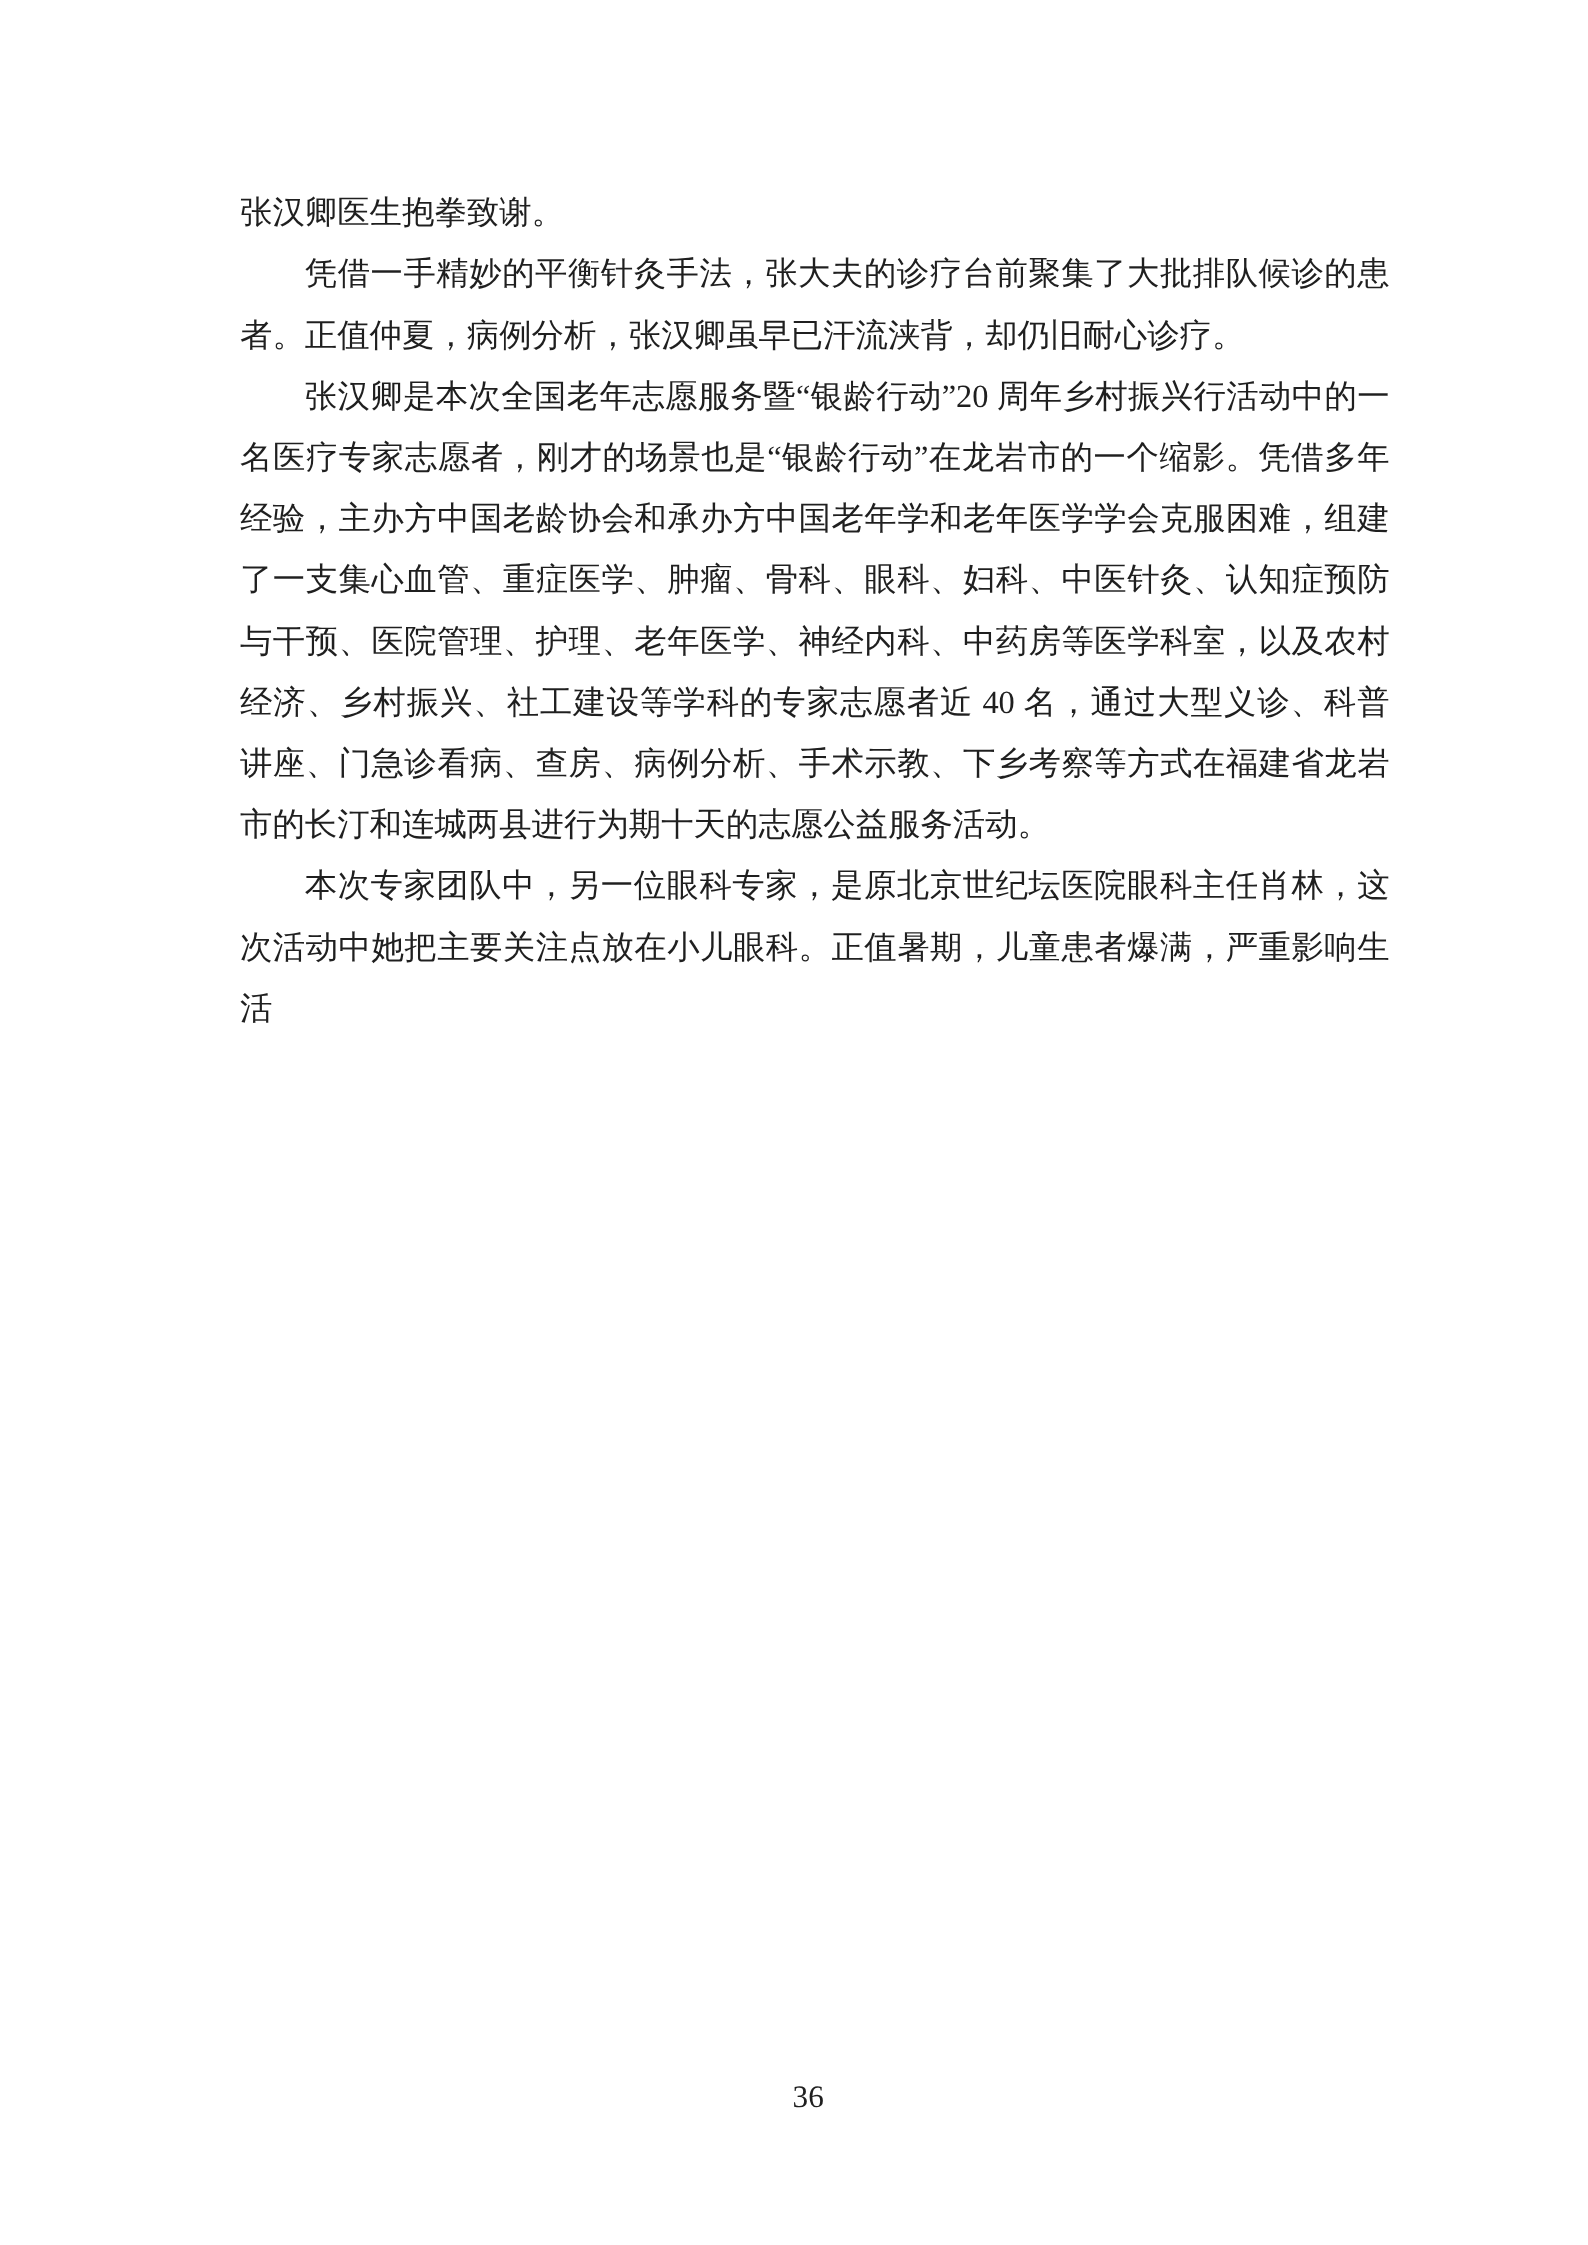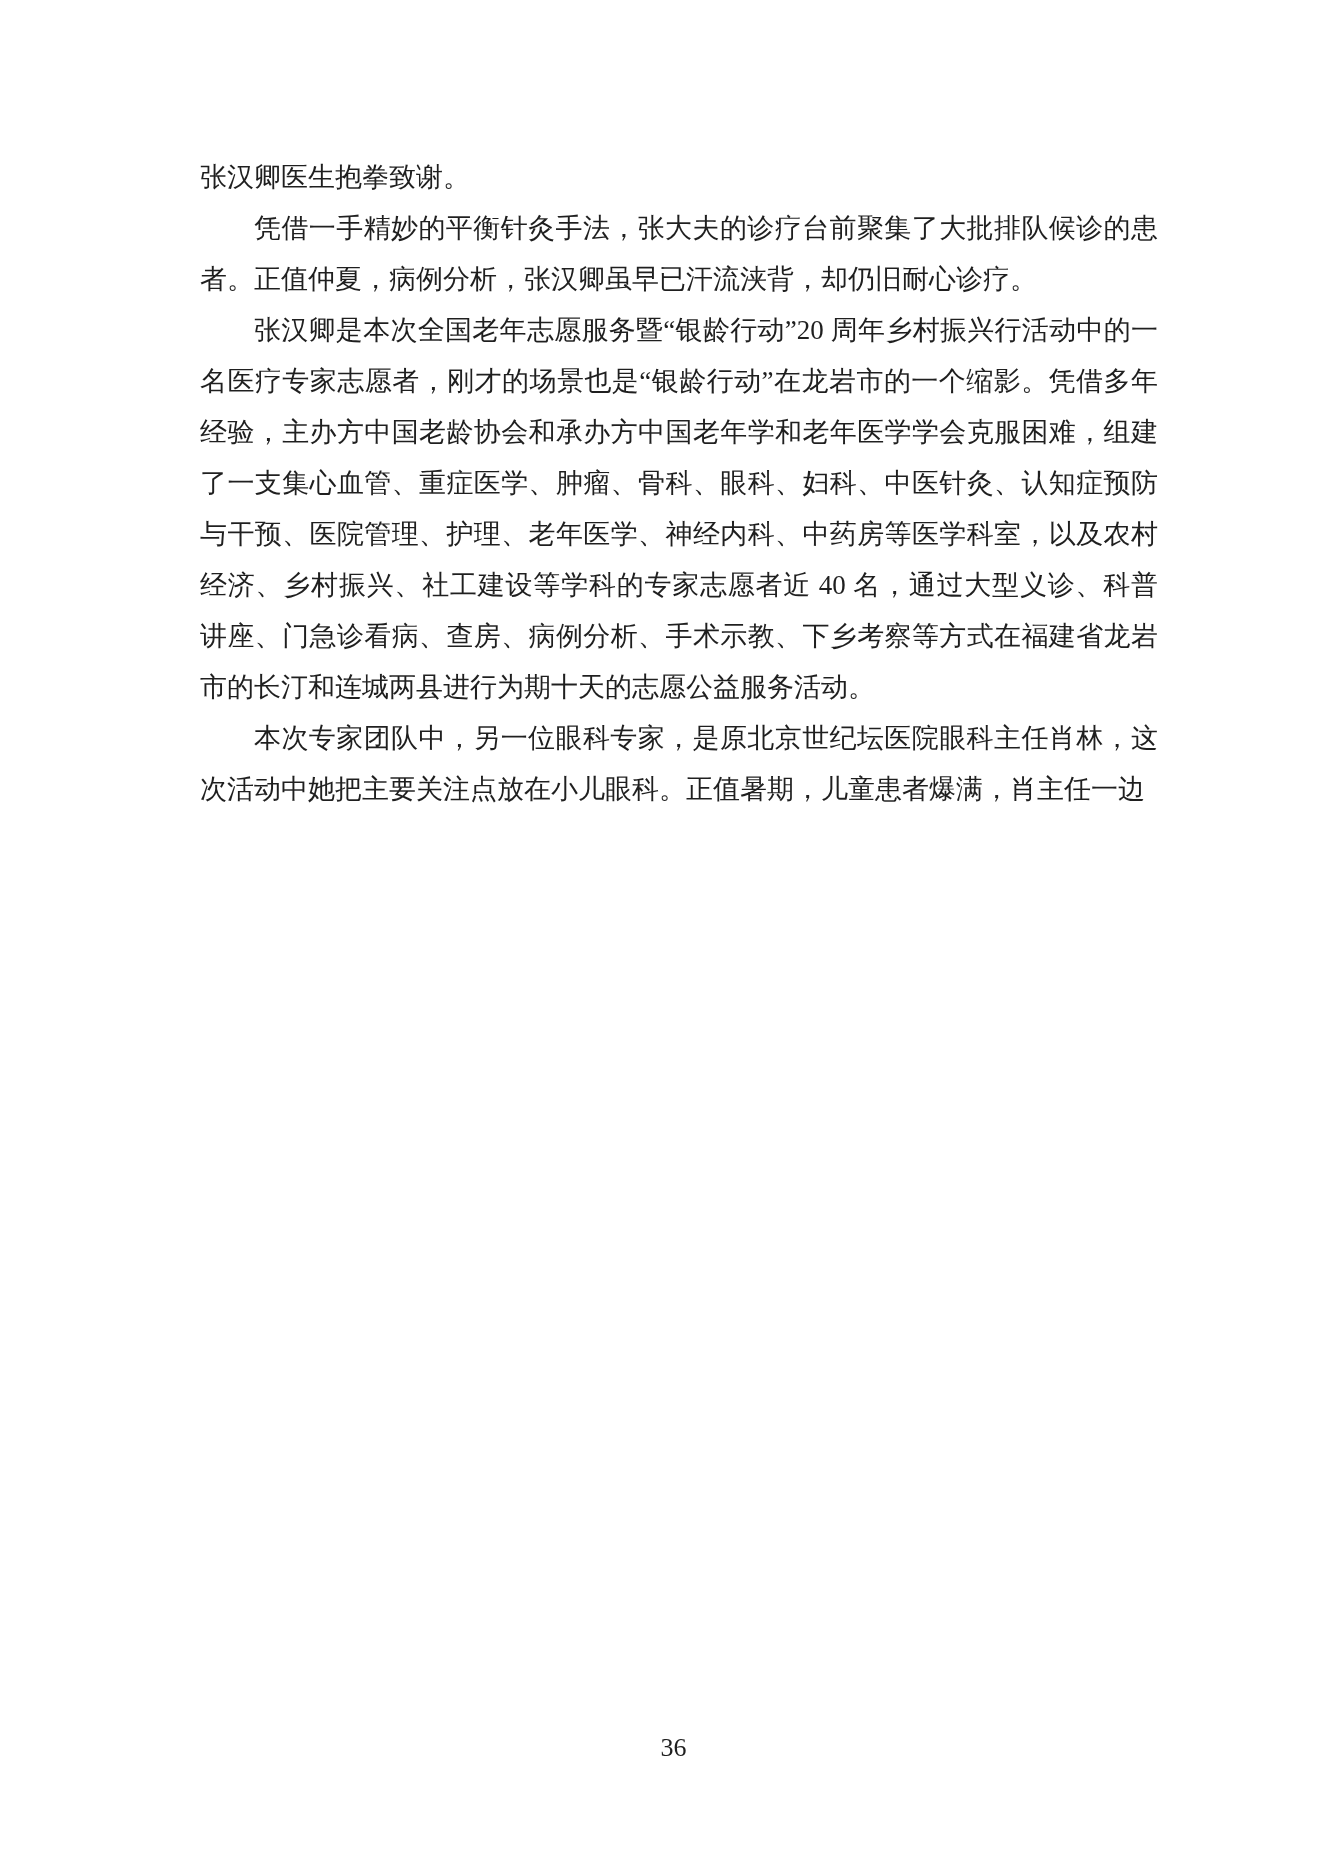--- a/index.html
+++ b/index.html
@@ -47,16 +47,16 @@
   }
 </style>
 </head>
 <body>
 
 <div class="page">
   <div class="content">
     <p>张汉卿医生抱拳致谢。</p>
     <p class="indent">凭借一手精妙的平衡针灸手法，张大夫的诊疗台前聚集了大批排队候诊的患者。正值仲夏，病例分析，张汉卿虽早已汗流浃背，却仍旧耐心诊疗。</p>
     <p class="indent">张汉卿是本次全国老年志愿服务暨“银龄行动”20 周年乡村振兴行活动中的一名医疗专家志愿者，刚才的场景也是“银龄行动”在龙岩市的一个缩影。凭借多年经验，主办方中国老龄协会和承办方中国老年学和老年医学学会克服困难，组建了一支集心血管、重症医学、肿瘤、骨科、眼科、妇科、中医针灸、认知症预防与干预、医院管理、护理、老年医学、神经内科、中药房等医学科室，以及农村经济、乡村振兴、社工建设等学科的专家志愿者近 40 名，通过大型义诊、科普讲座、门急诊看病、查房、病例分析、手术示教、下乡考察等方式在福建省龙岩市的长汀和连城两县进行为期十天的志愿公益服务活动。</p>
-    <p class="indent">本次专家团队中，另一位眼科专家，是原北京世纪坛医院眼科主任肖林，这次活动中她把主要关注点放在小儿眼科。正值暑期，儿童患者爆满，肖主任一边</p>
+    <p class="indent">本次专家团队中，另一位眼科专家，是原北京世纪坛医院眼科主任肖林，这次活动中她把主要关注点放在小儿眼科。正值暑期，儿童患者爆满，严重影响生活</p>
   </div>
   <div class="page-number">36</div>
 </div>
 
 </body></html>

